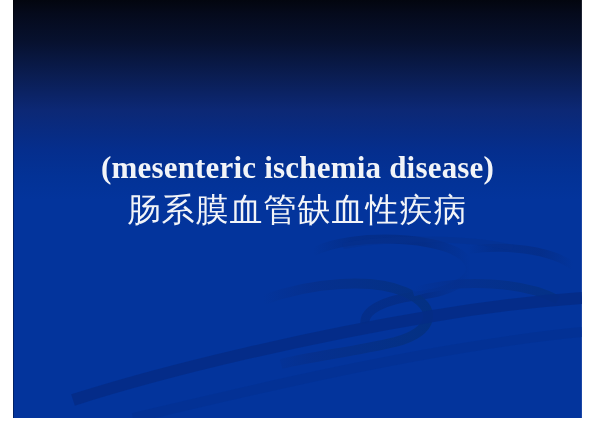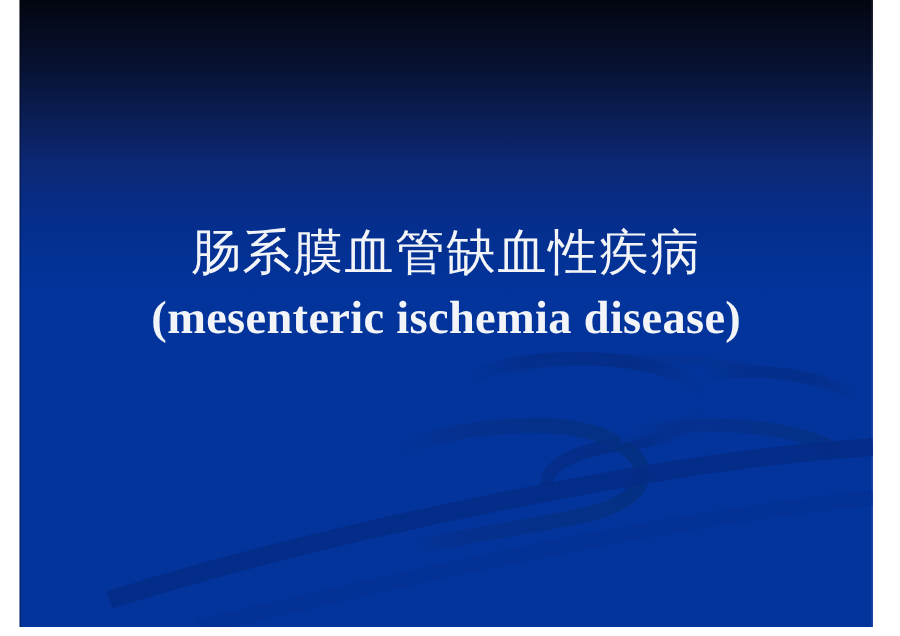--- a/index.html
+++ b/index.html
@@ -130,17 +130,17 @@
 
       <path d="M 60 400 C 160 368 300 336 420 316 C 490 304 540 300 569 298" fill="none" stroke="#052c86" stroke-width="12" opacity="0.85"></path>
 
       <path d="M 120 418 C 230 392 340 366 450 348 C 510 338 548 334 569 332" fill="none" stroke="#042f90" stroke-width="10" opacity="0.55"></path>
 
       <path d="M 330 246 C 380 236 460 238 500 248" fill="none" stroke="#06318f" stroke-width="6" opacity="0.45"></path>
     </svg>
   </div>
 
   <div id="title-block">
+    <span id="title-en">(mesenteric ischemia disease)</span>
     <span id="title-cn">肠系膜血管缺血性疾病</span>
-    <span id="title-en">(mesenteric ischemia disease)</span>
   </div>
 
 </div>
 
 </body></html>

